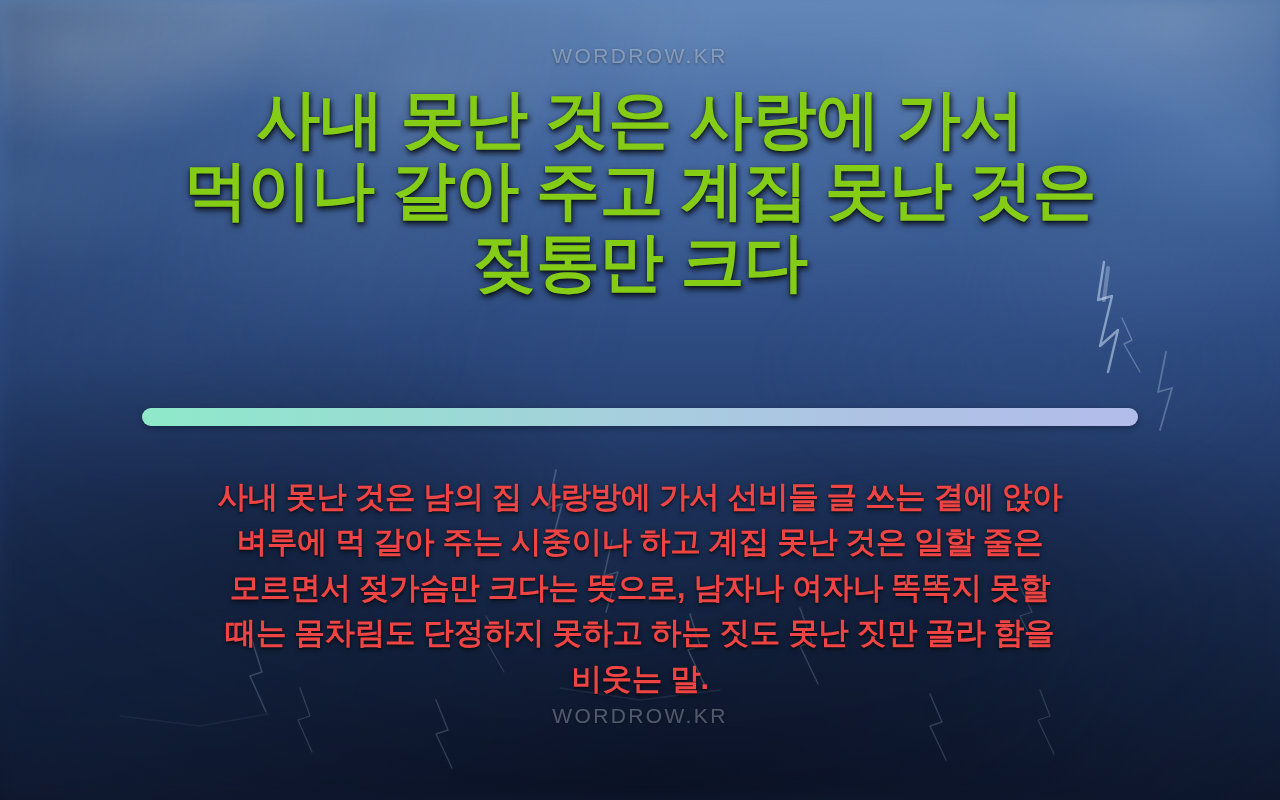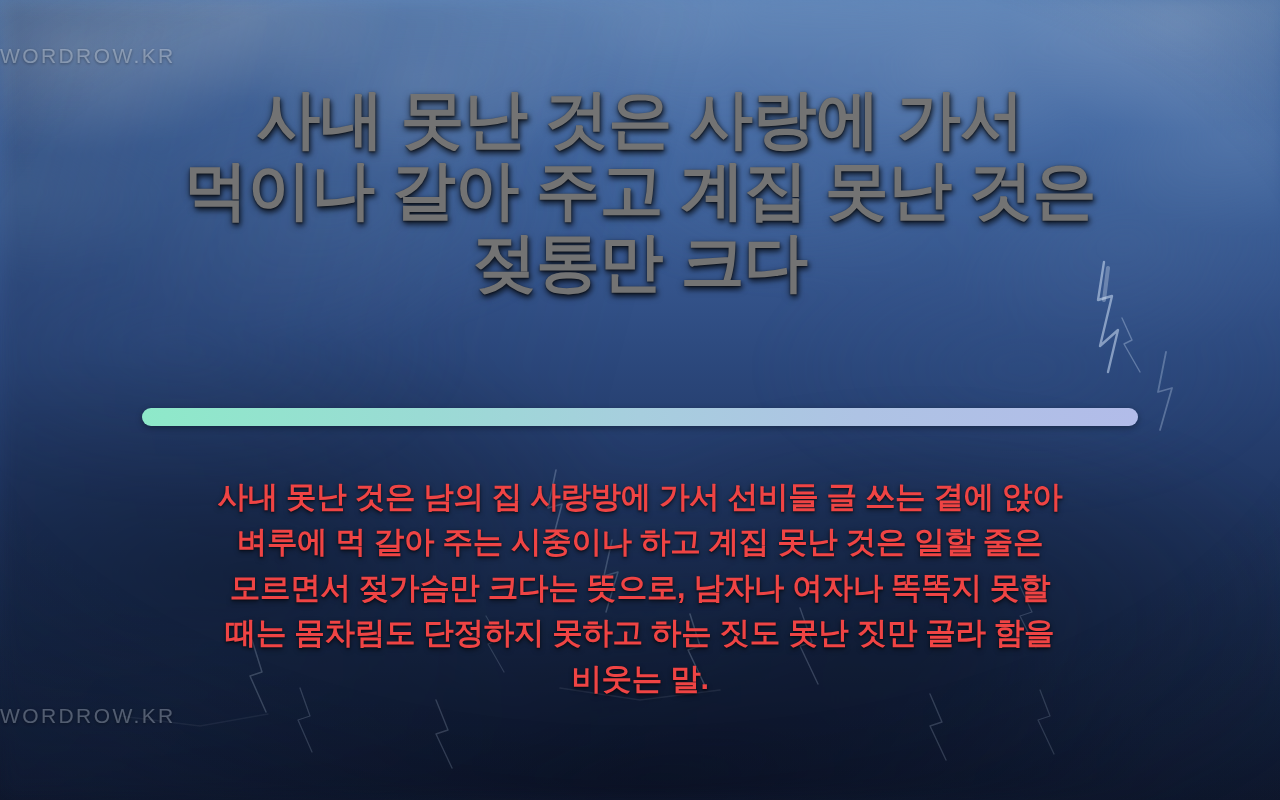--- a/index.html
+++ b/index.html
@@ -78,40 +78,40 @@
   }
 
   
   .lightning { position:absolute; inset:0; pointer-events:none; }
   .lightning svg { width:100%; height:100%; display:block; }
 
   
   .watermark {
     position:absolute;
     left:0; right:0;
-    text-align:left;
+    text-align:center;
     font-family:"Liberation Sans", "DejaVu Sans", sans-serif;
     font-size:21px;
     letter-spacing:2.4px;
     font-weight:400;
     color:rgba(223,232,246,.40);
     text-shadow:0 1px 3px rgba(0,0,0,.35);
     user-select:none;
   }
   #wm-top    { top:44px; }
   #wm-bottom { top:704px; color:rgba(214,226,244,.34); }
 
   
   #title {
     position:absolute;
     top:84px;
     left:50px;
     width:1180px;
     text-align:center;
-    color:#737373;
+    color:#84cc16;
     font-family:"Liberation Sans", "DejaVu Sans", sans-serif;
     font-weight:700;
     font-size:64px;
     line-height:1.115;
     letter-spacing:-0.5px;
     text-shadow:
       0 3px 7px rgba(0,0,0,.62),
       0 1px 2px rgba(0,0,0,.55),
       2px 3px 5px rgba(0,0,0,.40);
     white-space:pre-line;

